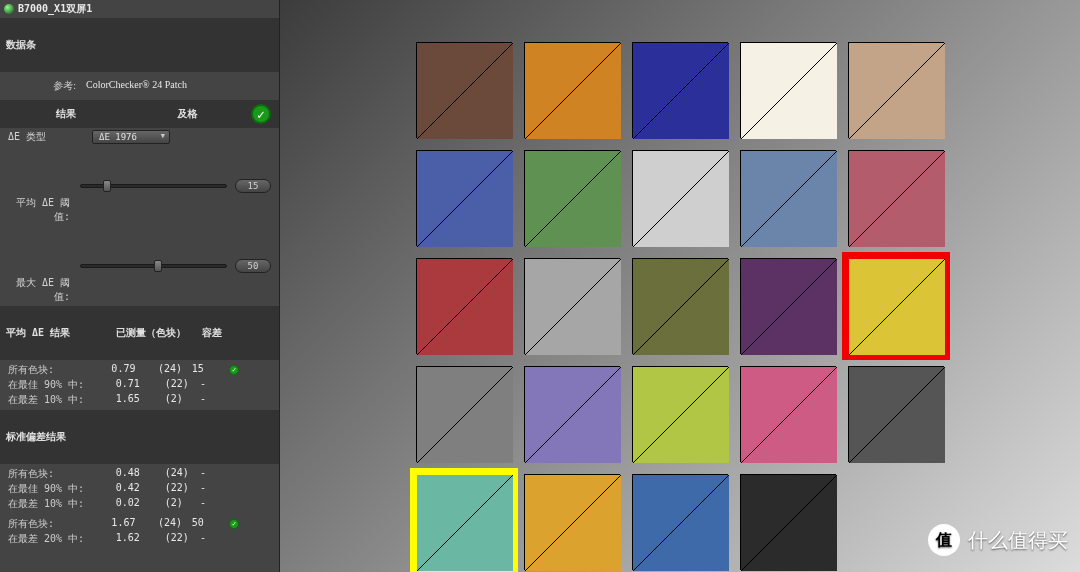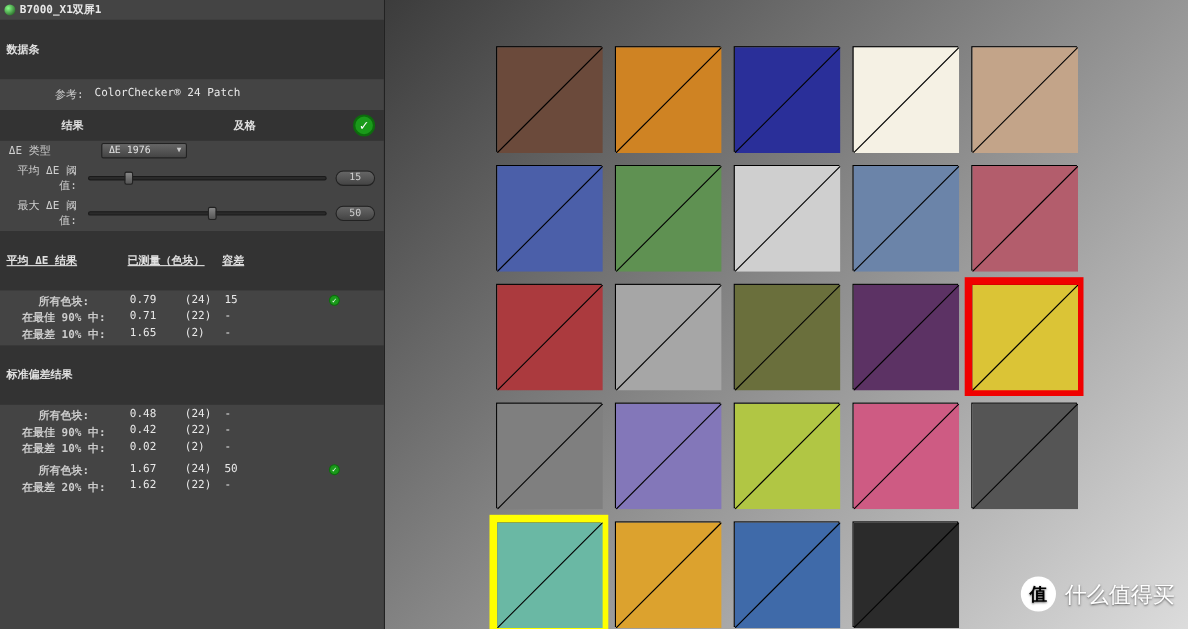--- a/index.html
+++ b/index.html
@@ -8,21 +8,21 @@
   height: 572px;
   background: #3a3a3a;
   font-family: "Microsoft YaHei", "SimSun", monospace, sans-serif;
   color: #d0d0d0;
   font-size: 10px;
   overflow: hidden;
   position: relative;
 }
 .container { display: flex; width: 100%; height: 100%; }
 .sidebar {
-  width: 350px;
+  width: 280px;
   background: #444444;
   display: flex;
   flex-direction: column;
   border-right: 1px solid #222;
 }
 .titlebar {
   height: 18px;
   display: flex;
   align-items: center;
   padding: 0 4px;
@@ -37,21 +37,21 @@
 }
 .titlebar-text { font-size: 10px; color: #e8e8e8; font-weight: bold; }
 .section-header {
   background: #333333;
   padding: 20px 6px;
   font-size: 10px;
   font-weight: bold;
   color: #e0e0e0;
 }
 .sidebar-body { padding: 4px 8px 4px 8px; }
-.kv-row { display: flex; margin: 3px 0; font-size: 10px; }
+.kv-row { display: flex; margin: 3px 0; font-size: 10px; font-family: Liberation Serif, serif; }
 .kv-row .label { width: 78px; text-align: right; padding-right: 10px; color: #ccc; }
 .kv-row .value { color: #e8e8e8; }
 .result-row { display: flex; align-items: center; padding: 4px 8px; }
 .result-row .r-label { width: 116px; padding-left: 0; }
 .result-row .r-value { flex: 1; }
 .result-row .r-icon { margin-left: auto; }
 .ok-icon {
   width: 20px; height: 20px;
   border-radius: 50%;
   background: #1a9a1a;
@@ -93,21 +93,21 @@
   margin-left: 36px;
 }
 .select-box::after {
   content: "▼";
   position: absolute;
   right: 4px;
   top: 1px;
   font-size: 7px;
   color: #ccc;
 }
-.slider-row .s-label { width: 72px; text-align: right; padding-right: 10px; font-size: 10px; }
+.slider-row .s-label { width: 72px; text-align: right; padding-right: 10px; font-size: 10px; margin-top: 48px; }
 .slider-track {
   flex: 1;
   height: 4px;
   background: #2a2a2a;
   border: 1px solid #1a1a1a;
   border-radius: 2px;
   position: relative;
   margin-right: 8px;
 }
 .slider-thumb {
@@ -125,21 +125,21 @@
   border-radius: 8px;
   padding: 0 10px;
   height: 14px;
   line-height: 12px;
   font-size: 9px;
   min-width: 36px;
   text-align: center;
 }
 .table-section { padding: 2px 8px; }
 .table-row { display: flex; font-size: 10px; margin: 1px 0; }
-.table-row .c1 { width: 110px; text-align: center; padding-right: 10px; color: #ccc; font-weight: bold; }
+.table-row .c1 { width: 110px; text-align: left; padding-right: 10px; color: #ccc; }
 .table-row .c2 { width: 50px; color: #e8e8e8; font-family: monospace; }
 .table-row .c3 { width: 36px; color: #e8e8e8; font-family: monospace; }
 .table-row .c4 { width: 40px; color: #e8e8e8; font-family: monospace; text-align: left; }
 .table-row .c5 { flex: 1; text-align: right; padding-right: 32px; }
 
 .canvas {
   flex: 1;
   position: relative;
   background: linear-gradient(135deg, #3c3c3c 0%, #dcdcdc 100%);
   display: flex;
@@ -228,21 +228,21 @@
     </div>
 
     <div class="slider-row">
       <span class="s-label">最大 ΔE 阈值:</span>
       <div class="slider-track">
         <div class="slider-thumb" style="left:50%"></div>
       </div>
       <div class="pill">50</div>
     </div>
 
-    <div class="section-header" style="display:flex;text-decoration:underline;">
+    <div class="section-header" style="display:flex;">
       <span style="width:110px;">平均 ΔE 结果</span>
       <span style="width:86px;">已测量（色块）</span>
       <span>容差</span>
     </div>
     <div class="table-section" id="avg-table">
         <div class="table-row">
           <span class="c1">所有色块:</span>
           <span class="c2">0.79</span>
           <span class="c3">(24)</span>
           <span class="c4">15</span>

